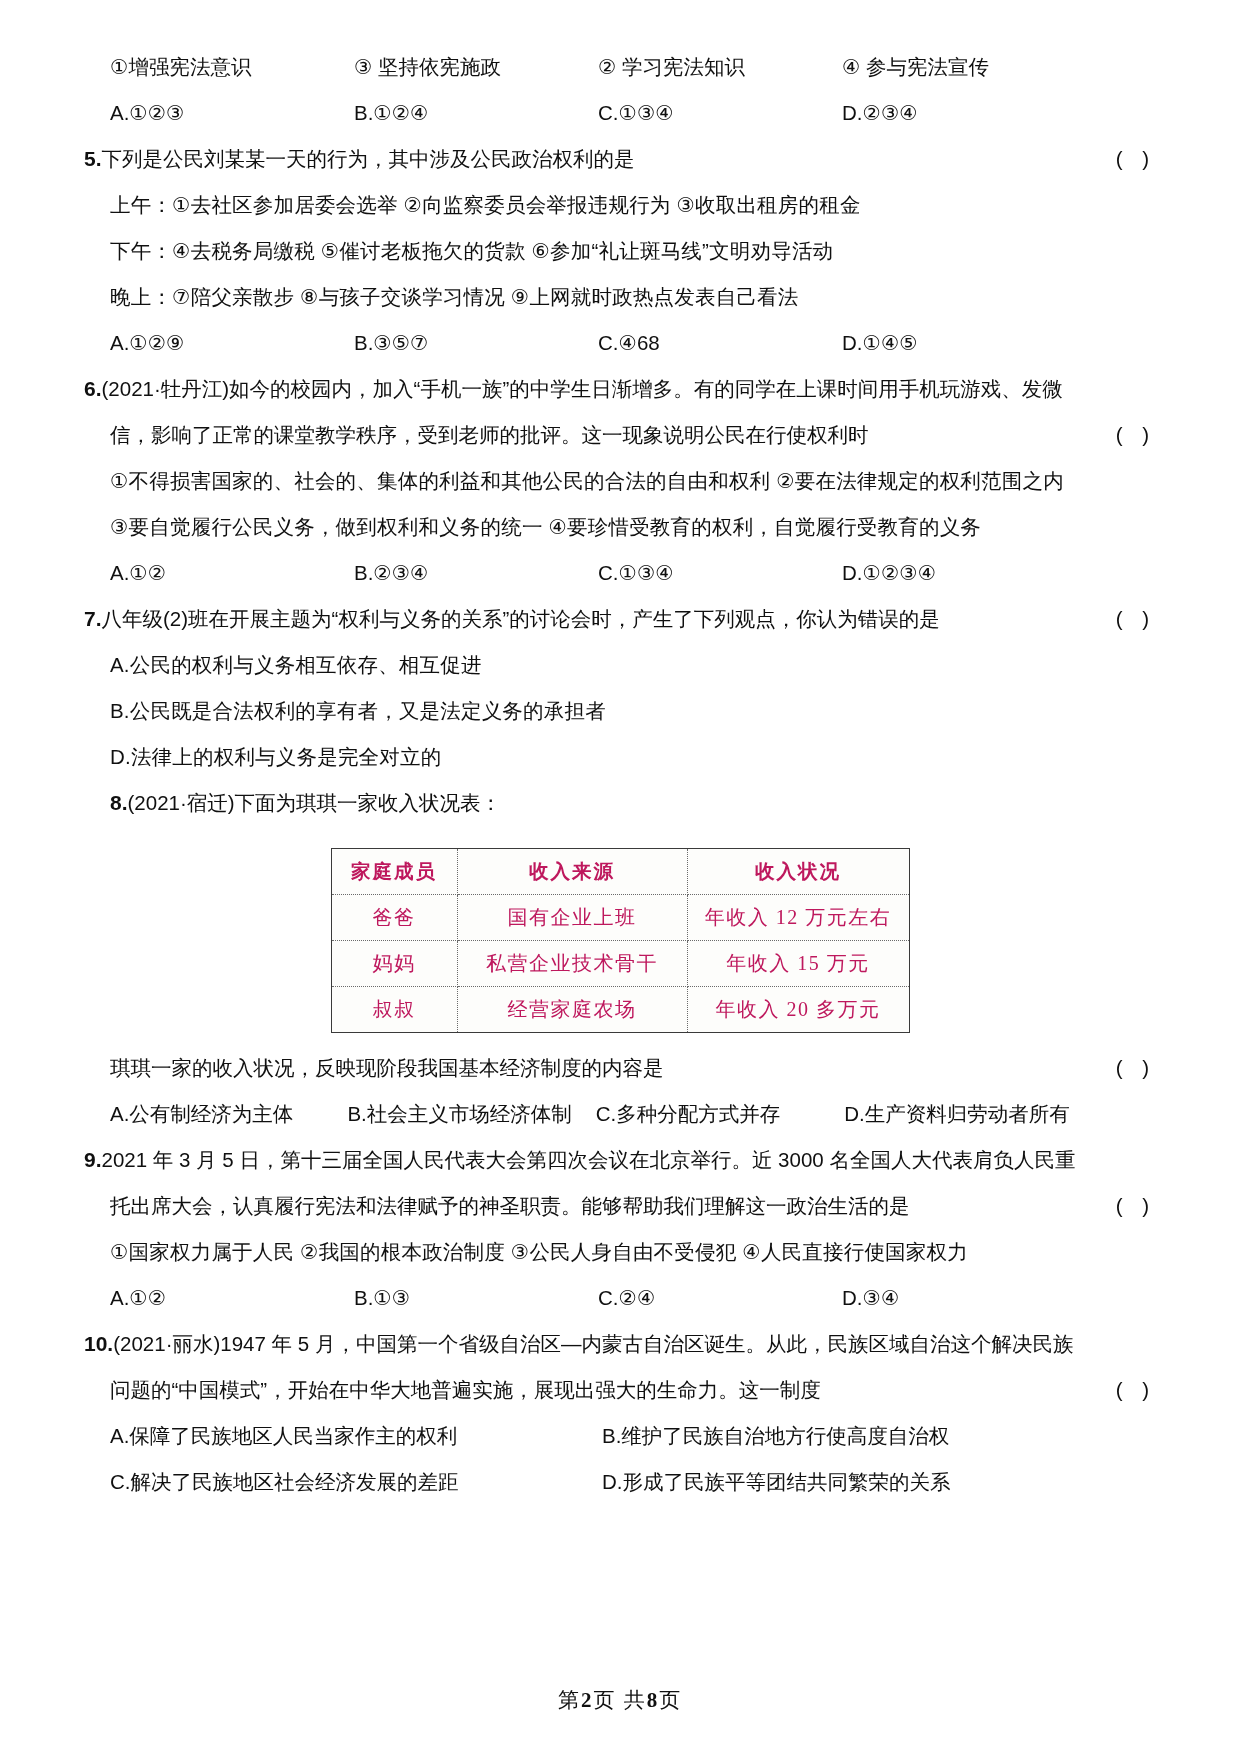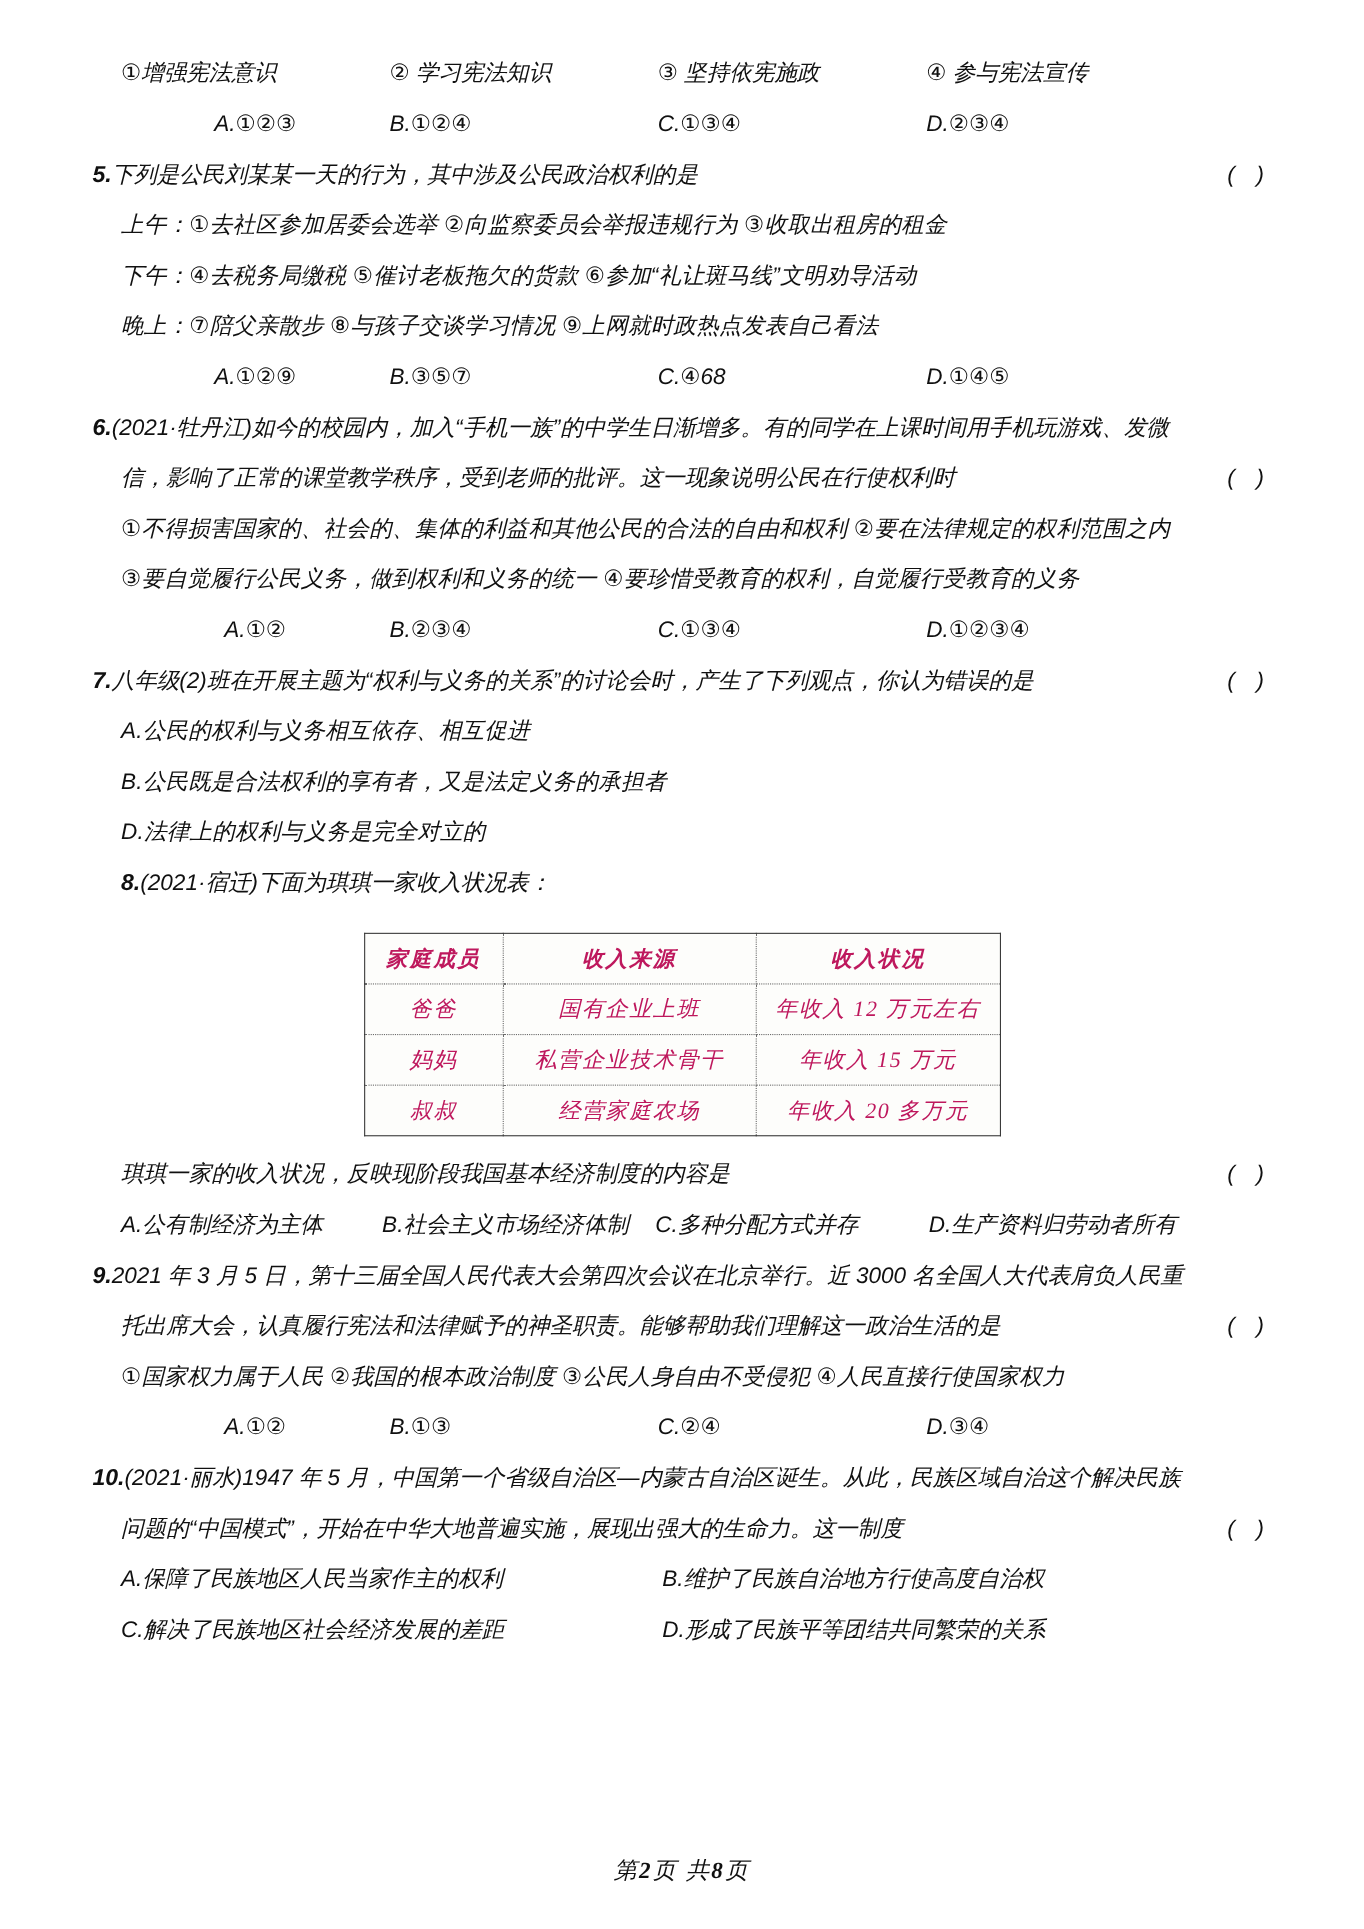--- a/index.html
+++ b/index.html
@@ -14,21 +14,20 @@
     color: #101010;
     position: relative;
     overflow: hidden;
   }
   .page {
     box-sizing: border-box;
     width: 1240px;
     height: 1754px;
     padding: 44px 84px 0 84px;
     position: relative;
-    font-style: italic;
   }
 
   
   .line {
     font-size: 20.5px;
     line-height: 46px;
     white-space: nowrap;
     letter-spacing: 0.2px;
   }
   .indent {
@@ -57,21 +56,21 @@
   
   .opts4 {
     display: flex;
     font-size: 20.5px;
     line-height: 46px;
     padding-left: 26px;
   }
   .opts4 > span {
     flex: 0 0 auto;
   }
-  .opts4 > span:nth-child(1) { width: 244px; text-align: center; }
+  .opts4 > span:nth-child(1) { width: 244px; }
   .opts4 > span:nth-child(2) { width: 244px; }
   .opts4 > span:nth-child(3) { width: 244px; }
 
   
   .items4 {
     display: flex;
     font-size: 20.5px;
     line-height: 46px;
     padding-left: 26px;
   }
@@ -156,22 +155,22 @@
 
   .gap-sm { height: 6px; }
 </style>
 </head>
 <body>
 
 <div class="page">
 
   <div class="items4">
     <span>①增强宪法意识</span>
+    <span>③ 坚持依宪施政</span>
     <span>② 学习宪法知识</span>
-    <span>③ 坚持依宪施政</span>
     <span>④ 参与宪法宣传</span>
   </div>
   <div class="opts4">
     <span>A.①②③</span>
     <span>B.①②④</span>
     <span>C.①③④</span>
     <span>D.②③④</span>
   </div>
 
   <div class="qrow">

